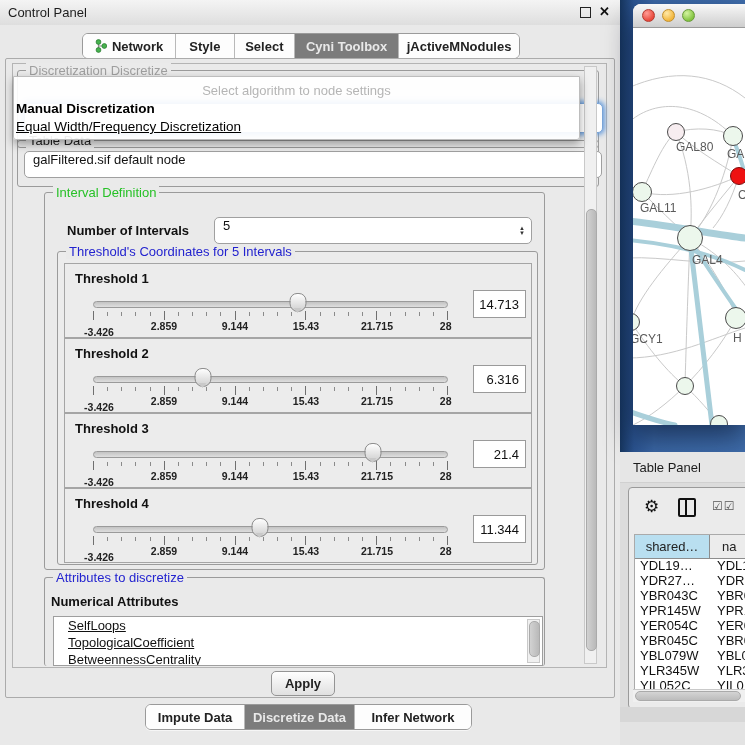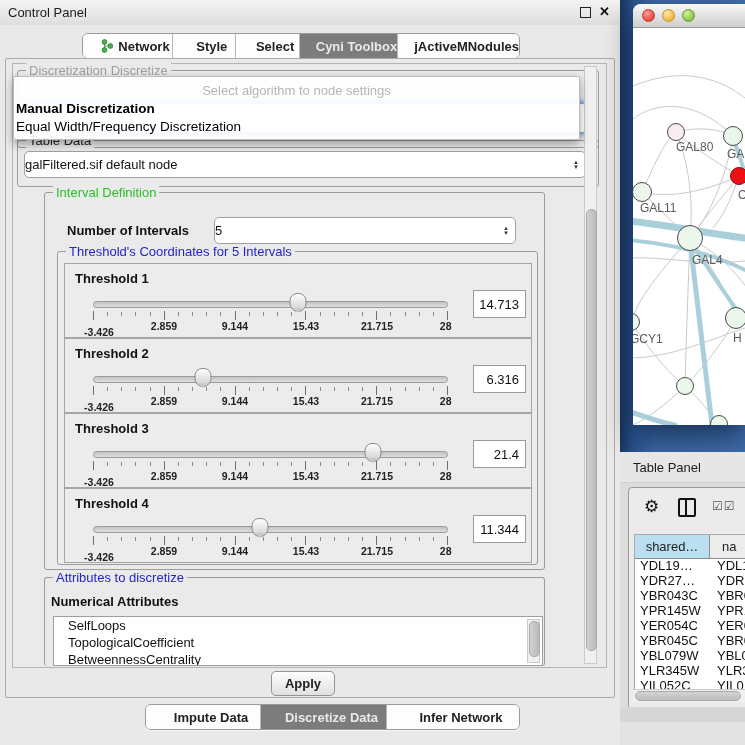--- a/index.html
+++ b/index.html
@@ -4,55 +4,55 @@
 <style>
   html,body{margin:0;padding:0;background:#e9e9e9;font-family:"Liberation Sans",sans-serif;}
   .screen{position:relative;width:745px;height:745px;overflow:hidden;background:#e9e9e9;}
   
   .left-panel{position:absolute;left:0;top:0;width:620px;height:745px;background:#e9e9e9;}
   .titlebar{position:absolute;left:0;top:0;width:620px;height:25px;background:linear-gradient(#f4f4f4,#dedede);}
   .titlebar .ttl{position:absolute;left:8px;top:5px;font-size:13px;color:#1c1c1c;}
   .float-btn{position:absolute;left:580px;top:7px;width:9px;height:9px;border:1.5px solid #222;}
   .close-btn{position:absolute;left:599px;top:4px;font-size:13px;font-weight:bold;color:#111;}
   .tabgroup{position:absolute;display:flex;border:1px solid #9a9a9a;border-radius:6px;background:#fff;overflow:hidden;box-shadow:0 1px 0 rgba(255,255,255,.6);}
-  .tabgroup .tab{display:flex;align-items:center;justify-content:center;gap:5px;font-size:13px;font-weight:bold;color:#222;border-right:1px solid #b9b9b9;background:#fdfdfd;cursor:default;padding-left:16px;}
+  .tabgroup .tab{display:flex;align-items:center;justify-content:center;gap:5px;font-size:13px;font-weight:bold;color:#222;border-right:1px solid #b9b9b9;background:#fdfdfd;cursor:default;}
   .tabgroup .tab:last-child{border-right:none;}
   .tabgroup .tab.sel{background:#7c7c7c;color:#e9e9e9;}
   .toptabs{left:82px;top:33px;width:436px;height:24px;}
   .bottabs{left:145px;top:704px;height:24px;}
   .outer-box{position:absolute;left:5px;top:58px;width:608px;height:638px;border:1px solid #ababab;border-radius:2px;background:#e9e9e9;}
   .viewport{position:absolute;left:12px;top:63px;width:593px;height:603px;border:1px solid #b4b4b4;background:#eaeaea;overflow:hidden;}
   .grp{position:absolute;border:1px solid #9b9b9b;border-radius:3px;}
   .grp-title{position:absolute;top:-8px;left:8px;background:#eaeaea;padding:0 3px;font-size:13px;}
   .gray-t{color:#9f9f9f;} .green-t{color:#27c127;text-align:right;} .blue-t{color:#2323cf;} .dark-t{color:#222;}
-  .combo{position:absolute;background:#fff;border:1px solid #a0a0a0;border-radius:5px;font-size:13px;color:#111;display:flex;align-items:center;padding:0 0;}
+  .combo{position:absolute;background:#fff;border:1px solid #a0a0a0;border-radius:5px;font-size:13px;color:#111;display:flex;align-items:flex-start;padding:0 8px;}
   .combo .stepper{position:absolute;right:6px;top:50%;transform:translateY(-50%);display:flex;flex-direction:column;line-height:5px;font-size:6px;color:#333;}
   .combo.focusring{box-shadow:0 0 5px 2px rgba(100,155,220,.95);border-color:#7aa5d8;}
   .boldlbl{font-weight:bold;font-size:13px;color:#111;position:absolute;}
   .tpanel{position:absolute;border:1px solid #a5a5a5;background:#ececec;}
   .slider{position:absolute;height:20px;}
   .slider .track{position:absolute;left:0;right:0;top:8px;height:5px;border:1px solid #9a9a9a;border-radius:4px;background:linear-gradient(#c3c3c3,#dedede);}
   .slider .thumb{position:absolute;top:0;width:15px;height:17px;margin-left:0;transform:translateX(-50%);background:linear-gradient(#fefefe,#cfcfcf);border:1px solid #8b8b8b;border-radius:8px 8px 9px 9px;}
   .slider .thumb::after{content:"";position:absolute;left:3px;top:14px;border-left:4px solid transparent;border-right:4px solid transparent;border-top:5px solid #c9c9c9;}
   .ticks{position:absolute;height:9px;}
   .ticks .minor{position:absolute;left:0;right:-1px;top:1px;height:4px;background:repeating-linear-gradient(to right,#8a8a8a 0 1px,transparent 1px 14.16px);}
   .ticks .major{position:absolute;left:0;right:-1px;top:0;height:9px;background:repeating-linear-gradient(to right,#6f6f6f 0 1px,transparent 1px 70.8px);}
   .tklbls{position:absolute;height:11px;}
   .tk{position:absolute;transform:translateX(-50%);font-size:10.5px;font-weight:bold;color:#222;white-space:nowrap;}
   .tk.first{transform:translateX(-30%);margin-top:6px;} .tk.last{transform:translateX(-70%);}
   .valbox{position:absolute;width:53px;height:28px;background:#fff;border:1px solid #9a9a9a;font-size:13px;color:#111;display:flex;align-items:center;justify-content:flex-end;padding-right:6px;box-sizing:border-box;}
   .vscroll{position:absolute;width:13px;background:#f0f0f0;border:1px solid #c9c9c9;box-sizing:border-box;}
   .vscroll .vthumb{position:absolute;left:1px;width:9px;border-radius:5px;background:linear-gradient(90deg,#d2d2d2,#b9b9b9);border:1px solid #aaa;}
   .list{position:absolute;background:#fff;border:1px solid #9e9e9e;overflow:hidden;}
-  .list .li{font-size:13px;color:#111;padding:1px 0 1px 14px;}
+  .list .li{font-size:13px;color:#111;padding:1px 0 1px 14px;text-decoration:underline;}
   .apply-btn{position:absolute;left:271px;top:671px;width:62px;height:23px;background:linear-gradient(#fefefe,#e0e0e0);border:1px solid #949494;border-radius:5px;font-size:13px;font-weight:bold;color:#222;display:flex;align-items:center;justify-content:center;}
   .popup{position:absolute;left:13px;top:76px;width:565px;height:62px;background:rgba(255,255,255,.92);border:1px solid #bdbdbd;border-radius:0 0 3px 3px;box-shadow:0 4px 10px rgba(0,0,0,.35);z-index:50;}
   .popup .prompt{position:absolute;left:0;right:0;top:6px;text-align:center;font-size:13px;color:#b5b5b5;}
   .popup .item1{position:absolute;left:2px;top:24px;font-size:13.5px;font-weight:bold;color:#000;}
-  .popup .item2{position:absolute;left:2px;top:42px;font-size:13.5px;color:#000;}
+  .popup .item2{position:absolute;left:2px;top:42px;font-size:13.5px;color:#000;text-decoration:underline;}
   
   .right-side{position:absolute;left:620px;top:0;width:125px;height:745px;background:#dcdcdc;}
   .desktop{position:absolute;left:0;top:0;width:125px;height:452px;background:linear-gradient(90deg,#16355e 0,#2b5490 14px,#3b68a6 34px,#3f6dab 100%);}
   .netwin{position:absolute;left:13px;top:4px;width:112px;height:421px;border-radius:8px 0 0 0;box-shadow:0 12px 28px rgba(0,10,30,.55);overflow:hidden;background:#fff;}
   .netbar{position:absolute;left:0;top:0;right:0;height:23px;background:linear-gradient(#f8f8f8,#cecece);border-bottom:1px solid #9a9a9a;}
   .light{position:absolute;top:5px;width:13px;height:13px;border-radius:50%;box-sizing:border-box;}
   .l-red{left:9px;background:radial-gradient(circle at 35% 30%,#ff9d96,#e9493c 70%);border:1px solid #b23a30;}
   .l-yel{left:29px;background:radial-gradient(circle at 35% 30%,#ffe9a8,#f2b63c 70%);border:1px solid #c08f2e;}
   .l-grn{left:49px;background:radial-gradient(circle at 35% 30%,#d4f4a0,#83c440 70%);border:1px solid #68993a;}
   .canvas{position:absolute;left:0;top:24px;width:112px;height:397px;background:#fff;overflow:hidden;padding-left:8px;}

